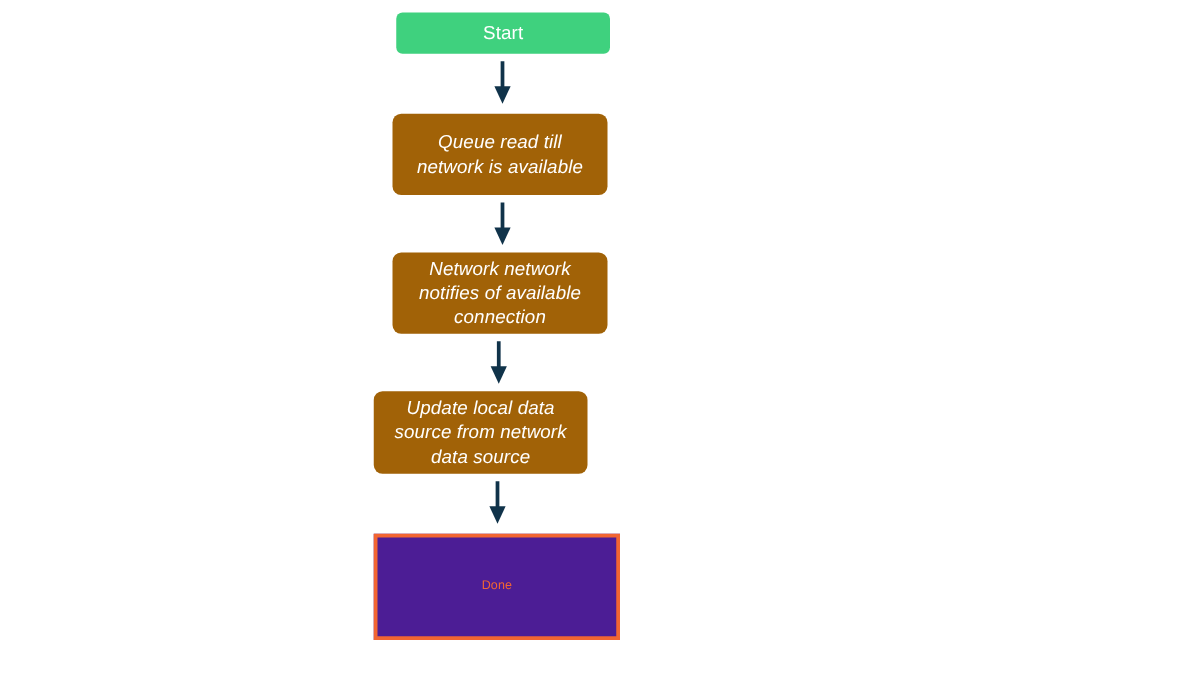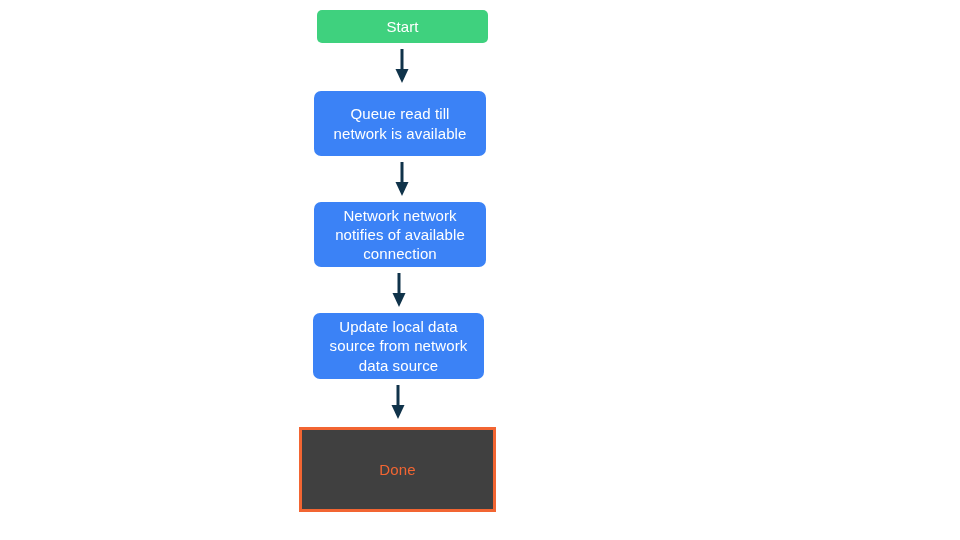--- a/index.html
+++ b/index.html
@@ -37,33 +37,34 @@
   
   .node--start {
     background: #3fd17e;
     color: #ffffff;
     border-radius: 5px;
     font-size: 15px;
   }
 
   
   .node--process {
-    background: #3b82f6;
+    background: #a16207;
     color: #ffffff;
     border-radius: 7px;
     font-size: 15px;
+    font-style: italic;
   }
 
   
   .node--done {
-    background: #404040;
+    background: #4c1d95;
     color: #f26532;
     border: 3px solid #f26532;
     border-radius: 0;
-    font-size: 15px;
+    font-size: 10px;
   }
 
   
   .arrow {
     position: absolute;
   }
   .arrow svg {
     display: block;
     overflow: visible;
   }
@@ -96,21 +97,21 @@
 notifies of available
 connection</div>
 
   <div class="arrow" style="left:391px; top:273px; width:16px; height:36px;">
     <svg width="16" height="36" viewBox="0 0 16 36" aria-hidden="true">
       <line x1="8" y1="0" x2="8" y2="22" stroke="#10334a" stroke-width="3"></line>
       <polygon points="1.5,20 14.5,20 8,34" fill="#10334a"></polygon>
     </svg>
   </div>
 
-  <div class="node node--process" style="left:313px; top:313px; width:171px; height:66px;">Update local data
+  <div class="node node--process" style="left:299px; top:313px; width:171px; height:66px;">Update local data
 source from network
 data source</div>
 
   <div class="arrow" style="left:390px; top:385px; width:16px; height:36px;">
     <svg width="16" height="36" viewBox="0 0 16 36" aria-hidden="true">
       <line x1="8" y1="0" x2="8" y2="22" stroke="#10334a" stroke-width="3"></line>
       <polygon points="1.5,20 14.5,20 8,34" fill="#10334a"></polygon>
     </svg>
   </div>
 

